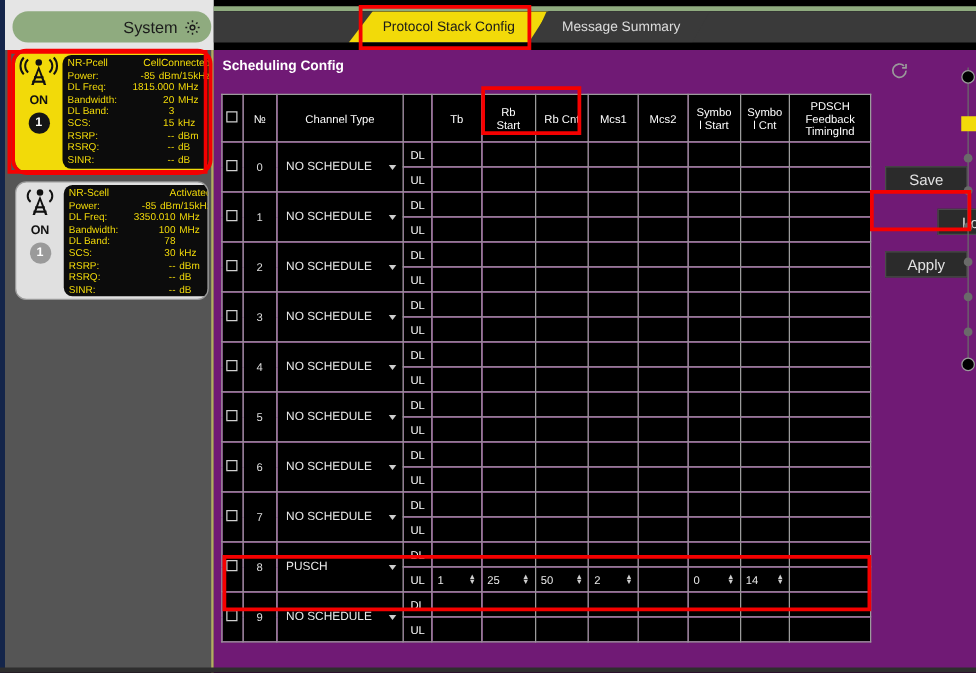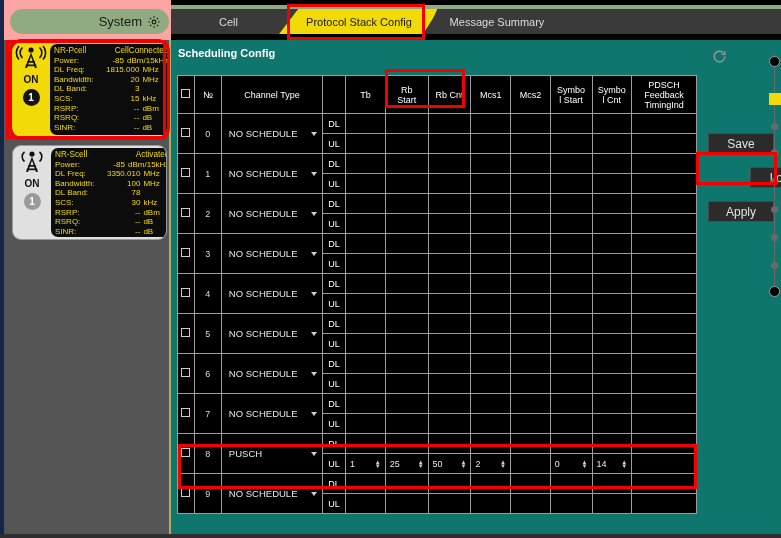--- a/index.html
+++ b/index.html
@@ -14,21 +14,21 @@
   
   #sidebar{
     position:absolute;left:0;top:0;width:171px;height:538px;
     background:#555555;
     border-left:4px solid #14254a;
     box-sizing:border-box;
     border-right:2px solid #b3ad62;
   }
   #sysbar{
     position:absolute;left:0;top:0;width:171px;height:40px;
-    background:#fca5a5;
+    background:#e5e5e5;
   }
   .sys-pill{
     position:absolute;left:6px;top:9px;width:159px;height:25px;
     background:#8fab7f;border-radius:13px;
     display:flex;align-items:center;justify-content:flex-end;
     padding-right:8px;box-sizing:border-box;
     color:#1b1b1b;font-size:13px;
   }
   .sys-pill .gear{margin-left:5px;display:flex;align-items:center;}
 
@@ -86,21 +86,21 @@
     position:absolute;top:9px;height:25px;
     display:flex;align-items:center;justify-content:center;
     font-size:11px;color:#dcdcdc;
     background:#3a3a3a;
     box-sizing:border-box;
   }
   .tab.active{background:#f2da09;color:#1a1a1a;}
   .tab .lbl{position:relative;z-index:2;padding:0 4px;white-space:nowrap;}
 
   
-  #main{position:absolute;left:171px;top:40px;width:610px;height:498px;background:#0f766e;}
+  #main{position:absolute;left:171px;top:40px;width:610px;height:498px;background:#701a75;}
   #sched-title{position:absolute;left:7px;top:7px;font-size:11px;font-weight:bold;color:#ffffff;}
   #refresh-btn{position:absolute;left:538px;top:6px;width:20px;height:20px;
     display:flex;align-items:center;justify-content:center;}
 
   
   #tablewrap{position:absolute;left:6px;top:35px;width:520px;}
   table.sch{border-collapse:collapse;table-layout:fixed;width:520px;color:#e8e8e8;}
   table.sch th,table.sch td{
     border:1px solid #9c9c9c;
     background:#000;
@@ -317,23 +317,20 @@
             <span class="u">dB</span>
           </div>
       </div>
     </div>
   </div>
 
   <div id="tabbar">
     <div class="greenline"></div>
     <div class="strip"></div>
 
-    <div class="tab" id="tab0" style="left:0px;width:115px;clip-path:polygon(0 0,100% 0,86% 100%,0 100%);">
-      <span class="lbl">Cell</span>
-    </div>
 
     <div class="tab active" id="tab1" style="left:108px;width:160px;clip-path:polygon(12% 0,100% 0,90% 100%,0 100%);">
       <span class="lbl">Protocol Stack Config</span>
     </div>
 
     <div class="tab" id="tab2" style="left:255px;width:142px;clip-path:polygon(8% 0,100% 0,90% 100%,0 100%);text-align:right;">
       <span class="lbl">Message Summary</span>
     </div>
 
   </div>

